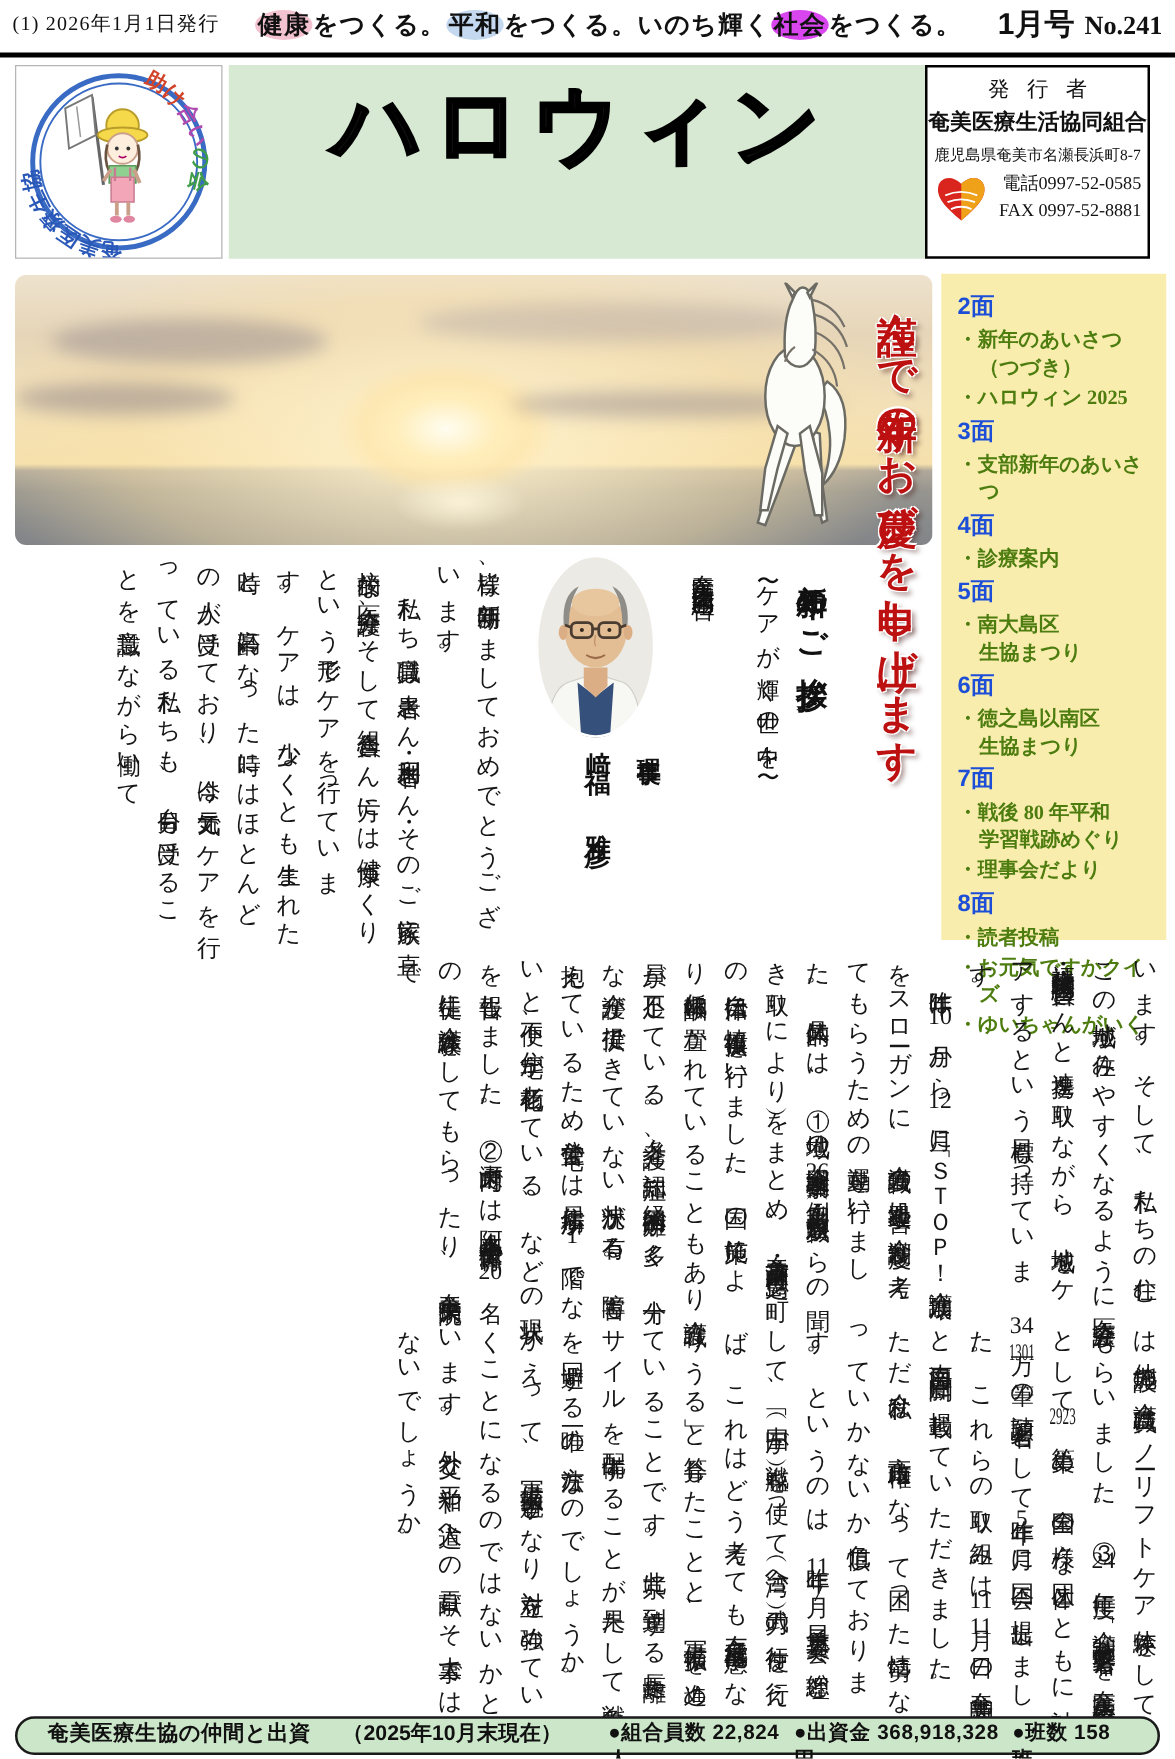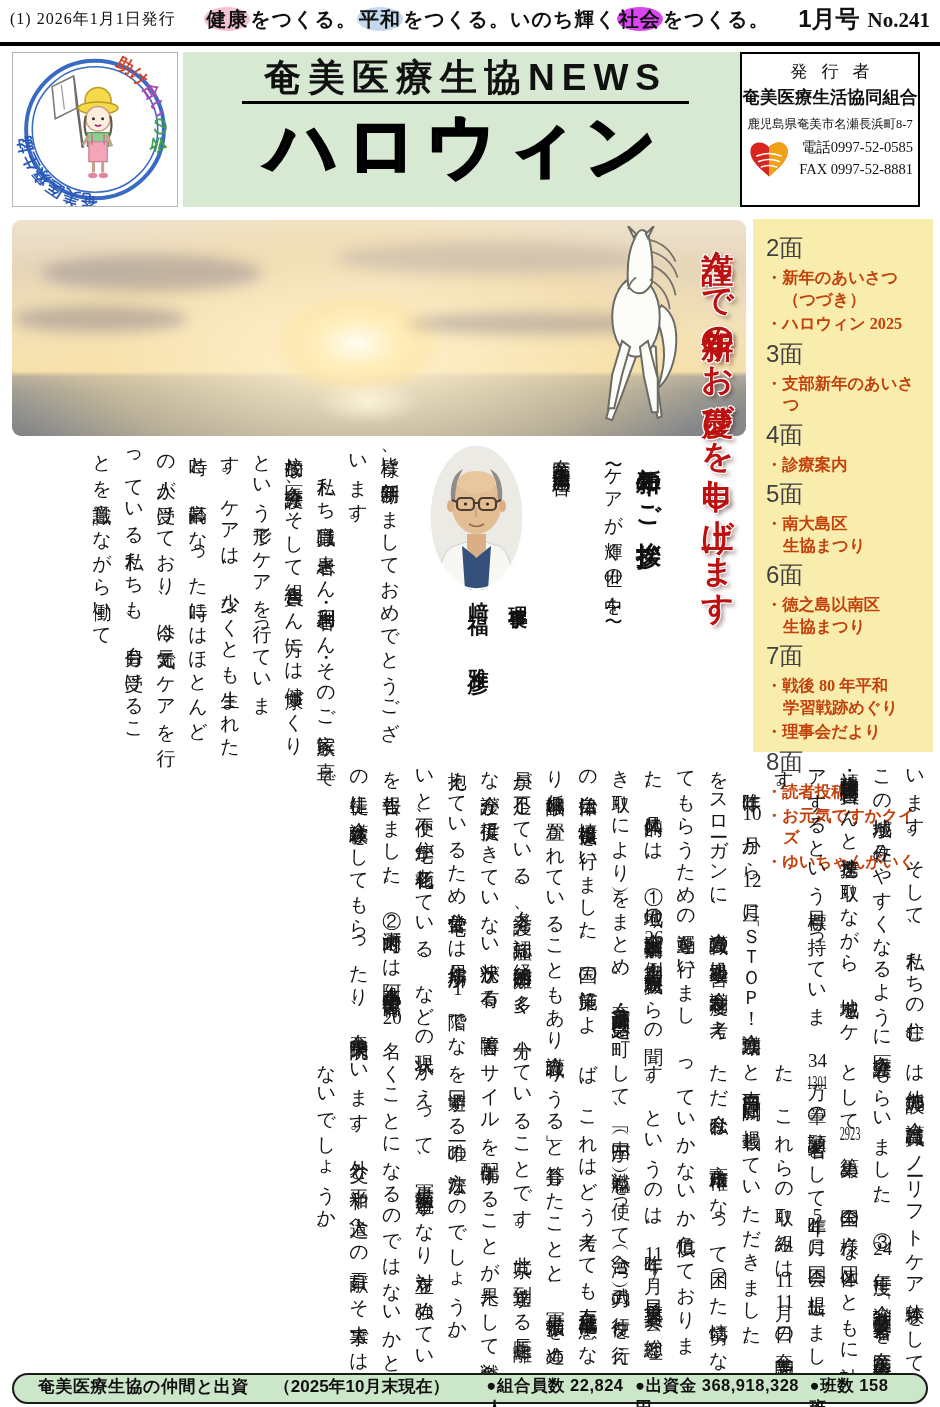--- a/index.html
+++ b/index.html
@@ -32,23 +32,23 @@
   .pub-label{font-size:17px;letter-spacing:14px;text-indent:14px;}
   .pub-name{font-size:17.5px;font-weight:bold;letter-spacing:0px;margin-top:2px;}
   .pub-addr{font-size:12.4px;margin-top:7px;letter-spacing:0px;}
   .pub-contact{display:flex;align-items:flex-start;margin-top:4px;padding:0 5px;}
   .pub-contact svg{width:44px;height:44px;flex:none;}
   .pub-lines{flex:1;text-align:right;font-size:14.5px;line-height:1.5;}
 
   
   .index{position:absolute;left:753px;top:219px;width:180px;height:533px;background:#f9edae;
          box-sizing:border-box;padding:10px 6px 0 13px;}
-  .idx-page{color:#404040;font-weight:normal;font-size:24px;font-family:"Liberation Sans",sans-serif;
+  .idx-page{color:#1d4ed8;font-weight:bold;font-size:19px;font-family:"Liberation Sans",sans-serif;
             margin:3px 0 1px 0;}
-  .idx-item{font-size:16.3px;font-weight:600;color:#c2410c;line-height:1.32;white-space:pre-line;
+  .idx-item{font-size:16.3px;font-weight:600;color:#4d7c0f;line-height:1.32;white-space:pre-line;
             padding-left:1.05em;text-indent:-1.05em;margin:3px 0;}
 
   
   .photo{position:absolute;left:12px;top:220px;width:734px;height:216px;border-radius:9px;overflow:hidden;
     background:
       radial-gradient(90px 55px at 47% 57%, #fffdf0 0%, #ffeebb 45%, rgba(255,228,165,.6) 72%, rgba(255,228,165,0) 100%),
       radial-gradient(430px 190px at 47% 62%, rgba(255,243,208,.95), rgba(250,226,170,.45) 60%, rgba(250,226,170,0) 88%),
       linear-gradient(180deg,#eee2cd 0%,#e6d5b8 22%,#f2e0b8 48%,#f5e0ac 70%,#b0a89a 72.5%,#97958f 80%,#8a8b8b 90%,#828488 100%);}
   .cloud{position:absolute;border-radius:50%;filter:blur(7px);}
   .c1{left:4%;top:16%;width:30%;height:17%;background:rgba(138,128,140,.45);}
@@ -136,21 +136,20 @@
       <line x1="56" y1="53" x2="56" y2="60" stroke="#c97b92" stroke-width="1.2"></line>
       <path d="M46 54 L42 60 M58 54 l3 7" stroke="#caa08a" stroke-width="2" fill="none"></path>
       <line x1="49" y1="71" x2="49" y2="78" stroke="#caa08a" stroke-width="2"></line>
       <line x1="55" y1="71" x2="55" y2="78" stroke="#caa08a" stroke-width="2"></line>
       <ellipse cx="48.5" cy="80" rx="3" ry="1.8" fill="#e086a0"></ellipse>
       <ellipse cx="55.5" cy="80" rx="3" ry="1.8" fill="#e086a0"></ellipse>
     </svg>
   </div>
 
   <div class="title-box">
-    <div><span class="kicker">奄美医療生協NEWS</span></div>
     <div class="main-title">ハロウィン</div>
   </div>
 
   <div class="publisher">
     <div class="pub-label">発行者</div>
     <div class="pub-name">奄美医療生活協同組合</div>
     <div class="pub-addr">鹿児島県奄美市名瀬長浜町8-7</div>
     <div class="pub-contact">
       <svg viewBox="0 0 48 46">
         <defs>

